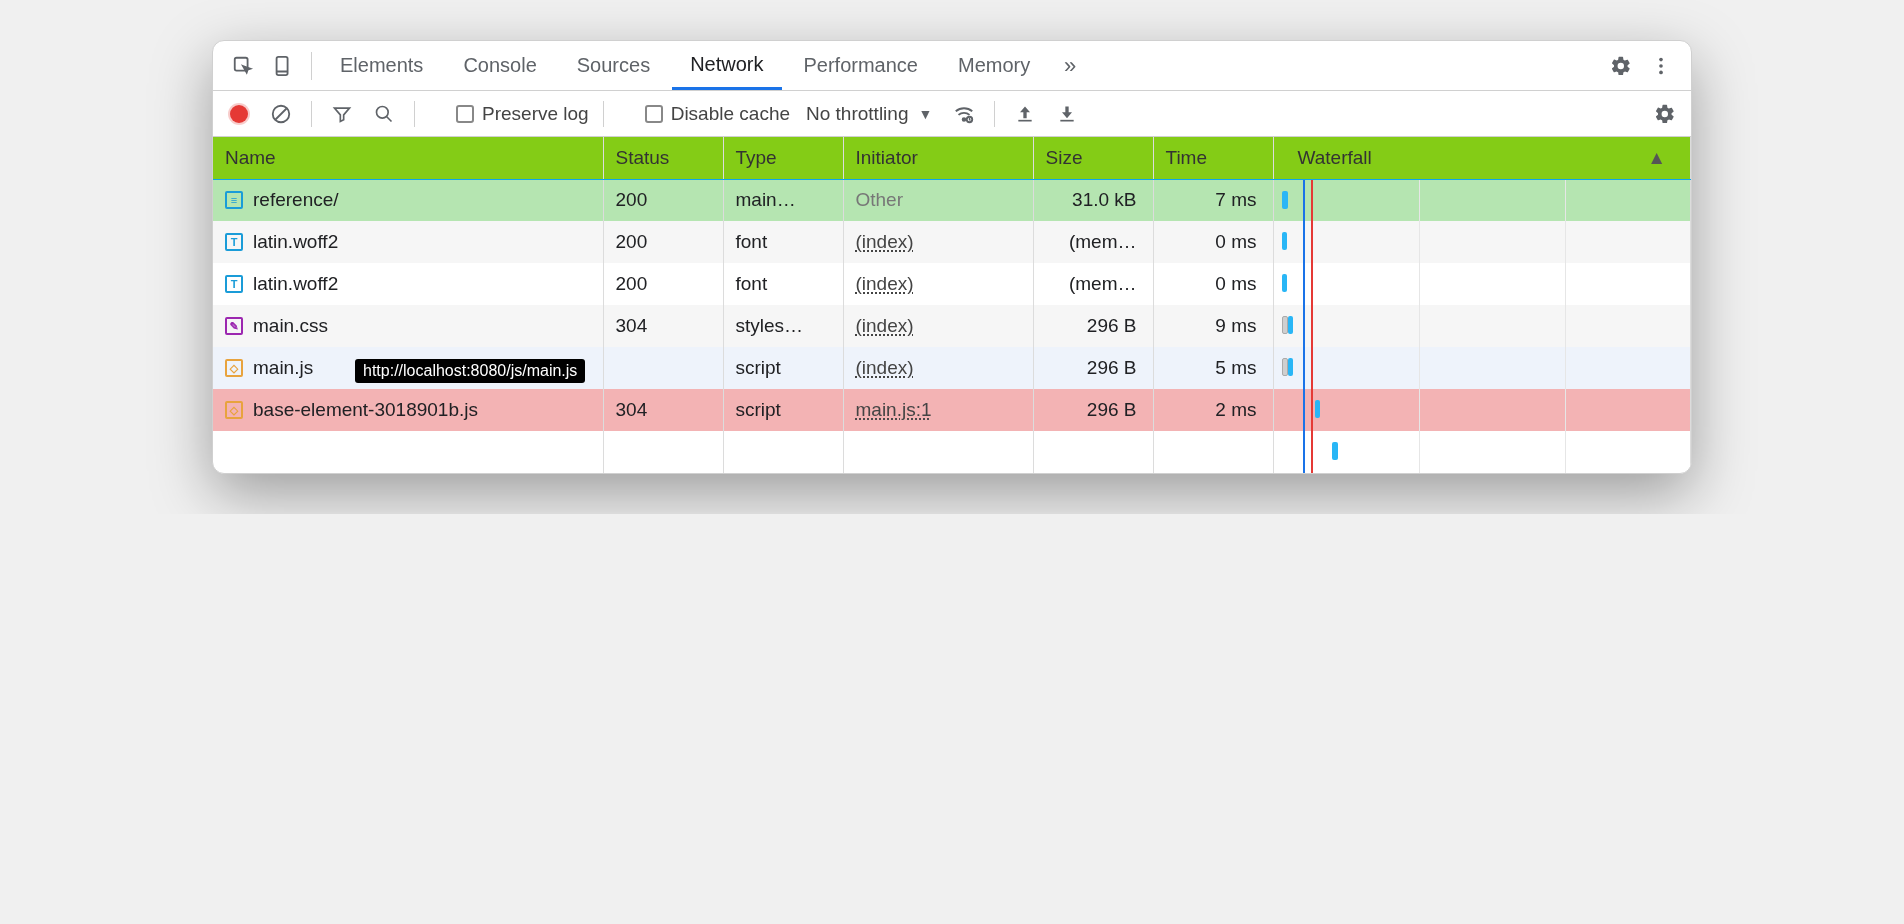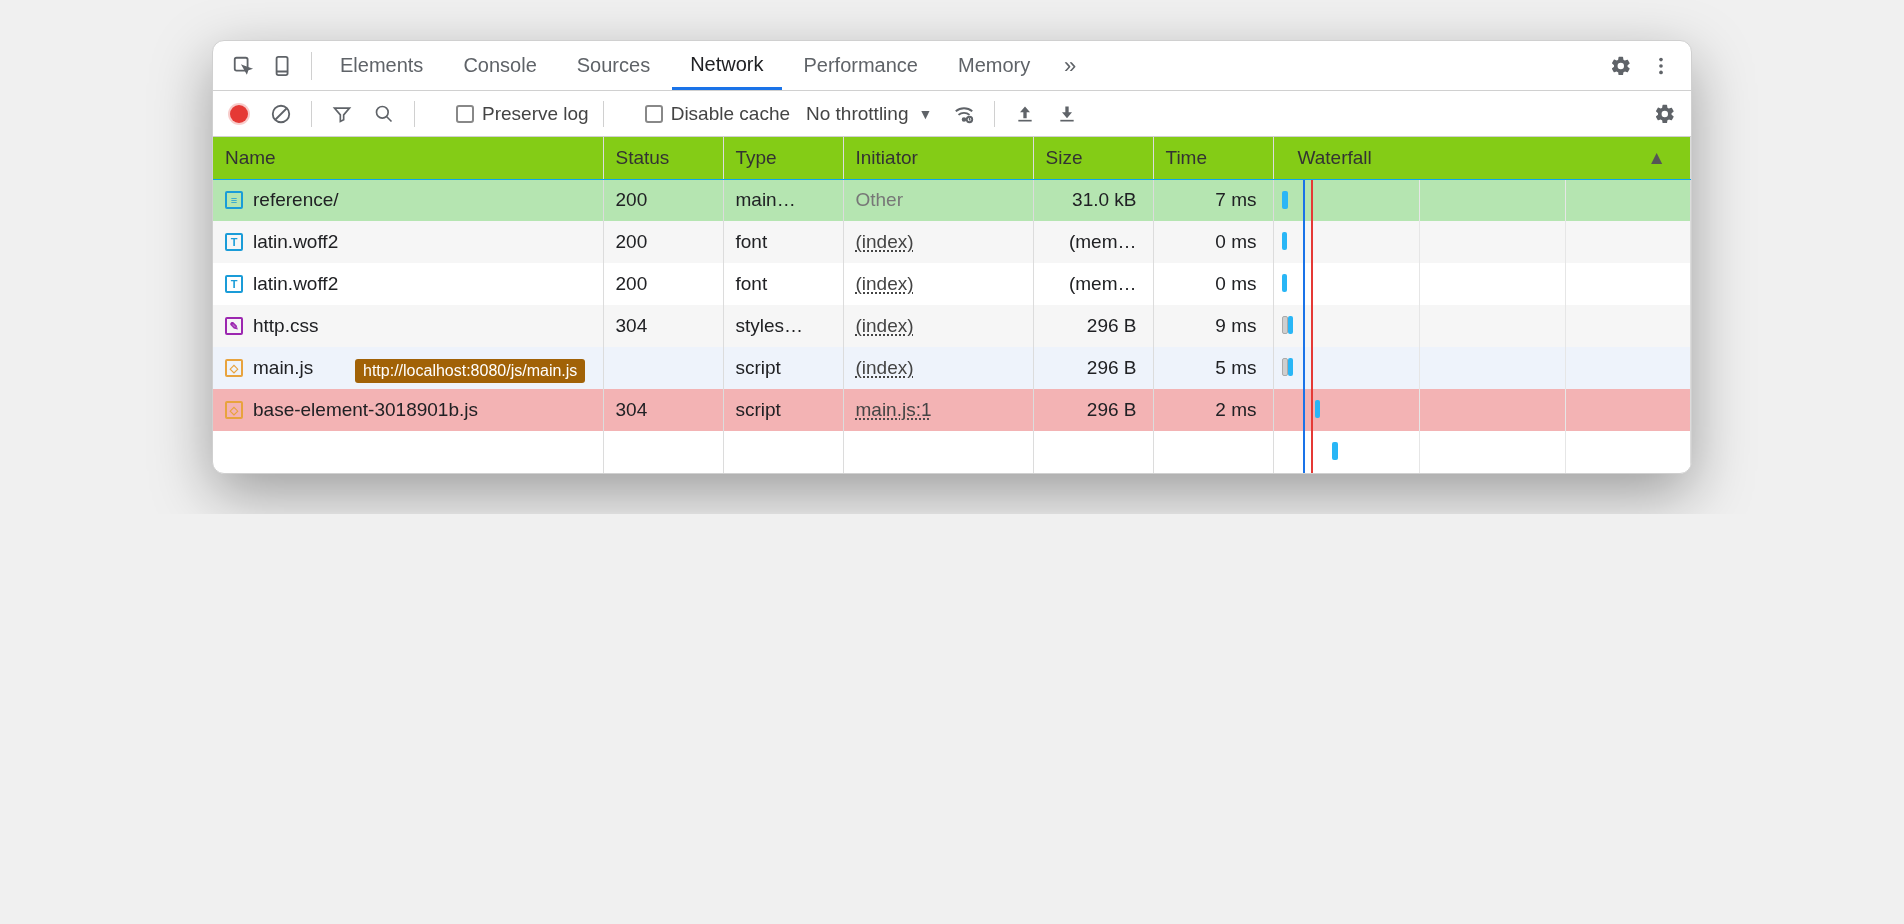--- a/index.html
+++ b/index.html
@@ -100,21 +100,21 @@
   .table td.col-size, .table td.col-time { text-align:right; padding-right:16px;}
   .name-cell { display:flex; align-items:center; gap:10px; position:relative;}
   .file-icon { width:18px; height:18px; border:2px solid currentColor; border-radius:2px; display:inline-flex; align-items:center; justify-content:center; font-size:11px; font-weight:bold;}
   .fi-doc { color:#1a9cd8; }
   .fi-font { color:#1a9cd8; }
   .fi-css { color:#9c27b0; }
   .fi-js { color:#e8a33d; }
   .init-link { color:#444; text-decoration:underline dotted; text-underline-offset:3px; cursor:pointer;}
   .init-other { color:#777; }
   .tooltip {
-    position:absolute; left:130px; top:2px; background:#a16207; color:#fff;
+    position:absolute; left:130px; top:2px; background:#000000; color:#fff;
     font-size:16px; padding:3px 8px; border-radius:3px; white-space:nowrap; z-index:5;
   }
   
   .wf-header { display:flex; align-items:center; justify-content:space-between; padding:0 12px;}
   .wf-sort { color:#555; }
   .wf-cell { position:relative; height:100%; }
   .wf-bar { position:absolute; top:11px; height:18px; background:#29b6f6; border-radius:2px;}
   .wf-bar.gray { background:#cfcfcf; border:1px solid #aaa;}
   .wf-red-line { position:absolute; top:0; bottom:0; width:2px; background:#e53935;}
   .wf-blue-line { position:absolute; top:0; bottom:0; width:2px; background:#1a73e8;}
@@ -348,21 +348,21 @@
               <div class="wf-red-line" style="left:9%"></div>
     <div class="wf-bar " style="left:2%; width:5px;"></div>
 
   </div>
           </td>
         </tr>
         <tr class="">
           <td>
             <div class="name-cell">
     <span class="file-icon fi-css">✎</span>
-    <span>http.css</span>
+    <span>main.css</span>
 
   </div>
           </td>
           <td>304</td>
           <td>styles…</td>
           <td><span class="init-link">(index)</span></td>
           <td class="col-size">296 B</td>
           <td class="col-time">9 ms</td>
           <td class="col-waterfall">
             <div class="wf-cell">

